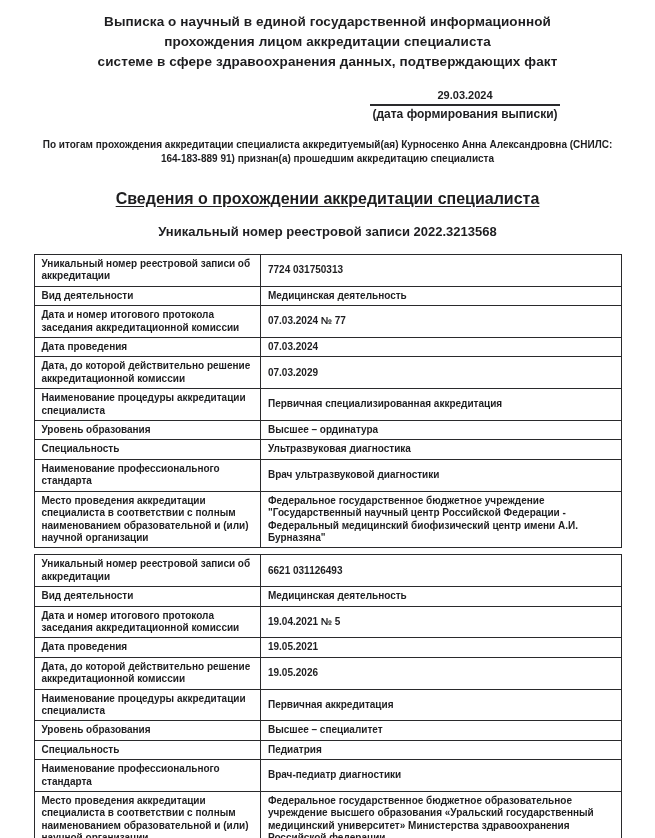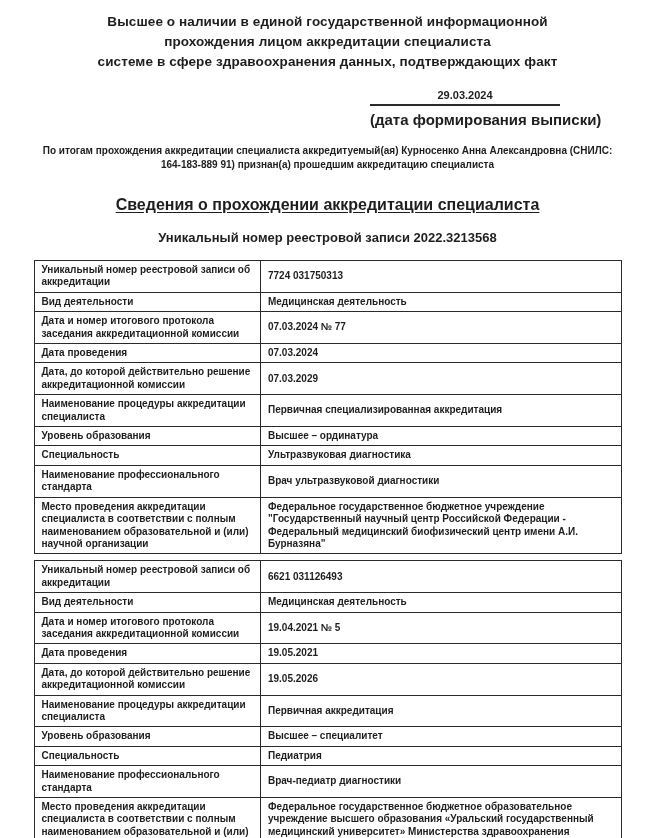--- a/index.html
+++ b/index.html
@@ -30,23 +30,23 @@
     margin: 16px 95px 12px auto;
     text-align: center;
   }
   .date-value {
     font-size: 11px;
     line-height: 14px;
     padding-bottom: 2px;
     border-bottom: 2px solid #2a2a2c;
   }
   .date-caption {
-    font-size: 15px;
+    font-size: 12px;
     line-height: 14px;
-    padding-top: 7px;
+    padding-top: 1px;
     white-space: nowrap;
   }
   .intro {
     width: 592px;
     margin: 17px auto 12px auto;
     text-align: center;
     font-size: 10px;
     line-height: 14px;
   }
   .section-heading {
@@ -80,21 +80,21 @@
   }
   td.label-cell { width: 38%; }
   td.value-cell { width: 62%; }
 </style>
 </head>
 <body>
 
 <div class="page">
 
   <div class="doc-title">
-    <div>Высшее о наличии в единой государственной информационной</div>
+    <div>Выписка о научный в единой государственной информационной</div>
     <div>прохождения лицом аккредитации специалиста</div>
     <div>системе в сфере здравоохранения данных, подтверждающих факт</div>
   </div>
 
   <div class="date-block">
     <div class="date-value">29.03.2024</div>
     <div class="date-caption">(дата формирования выписки)</div>
   </div>
 
   <div class="intro">По итогам прохождения аккредитации специалиста аккредитуемый(ая) Курносенко Анна Александровна (СНИЛС: 164-183-889 91) признан(а) прошедшим аккредитацию специалиста</div>

